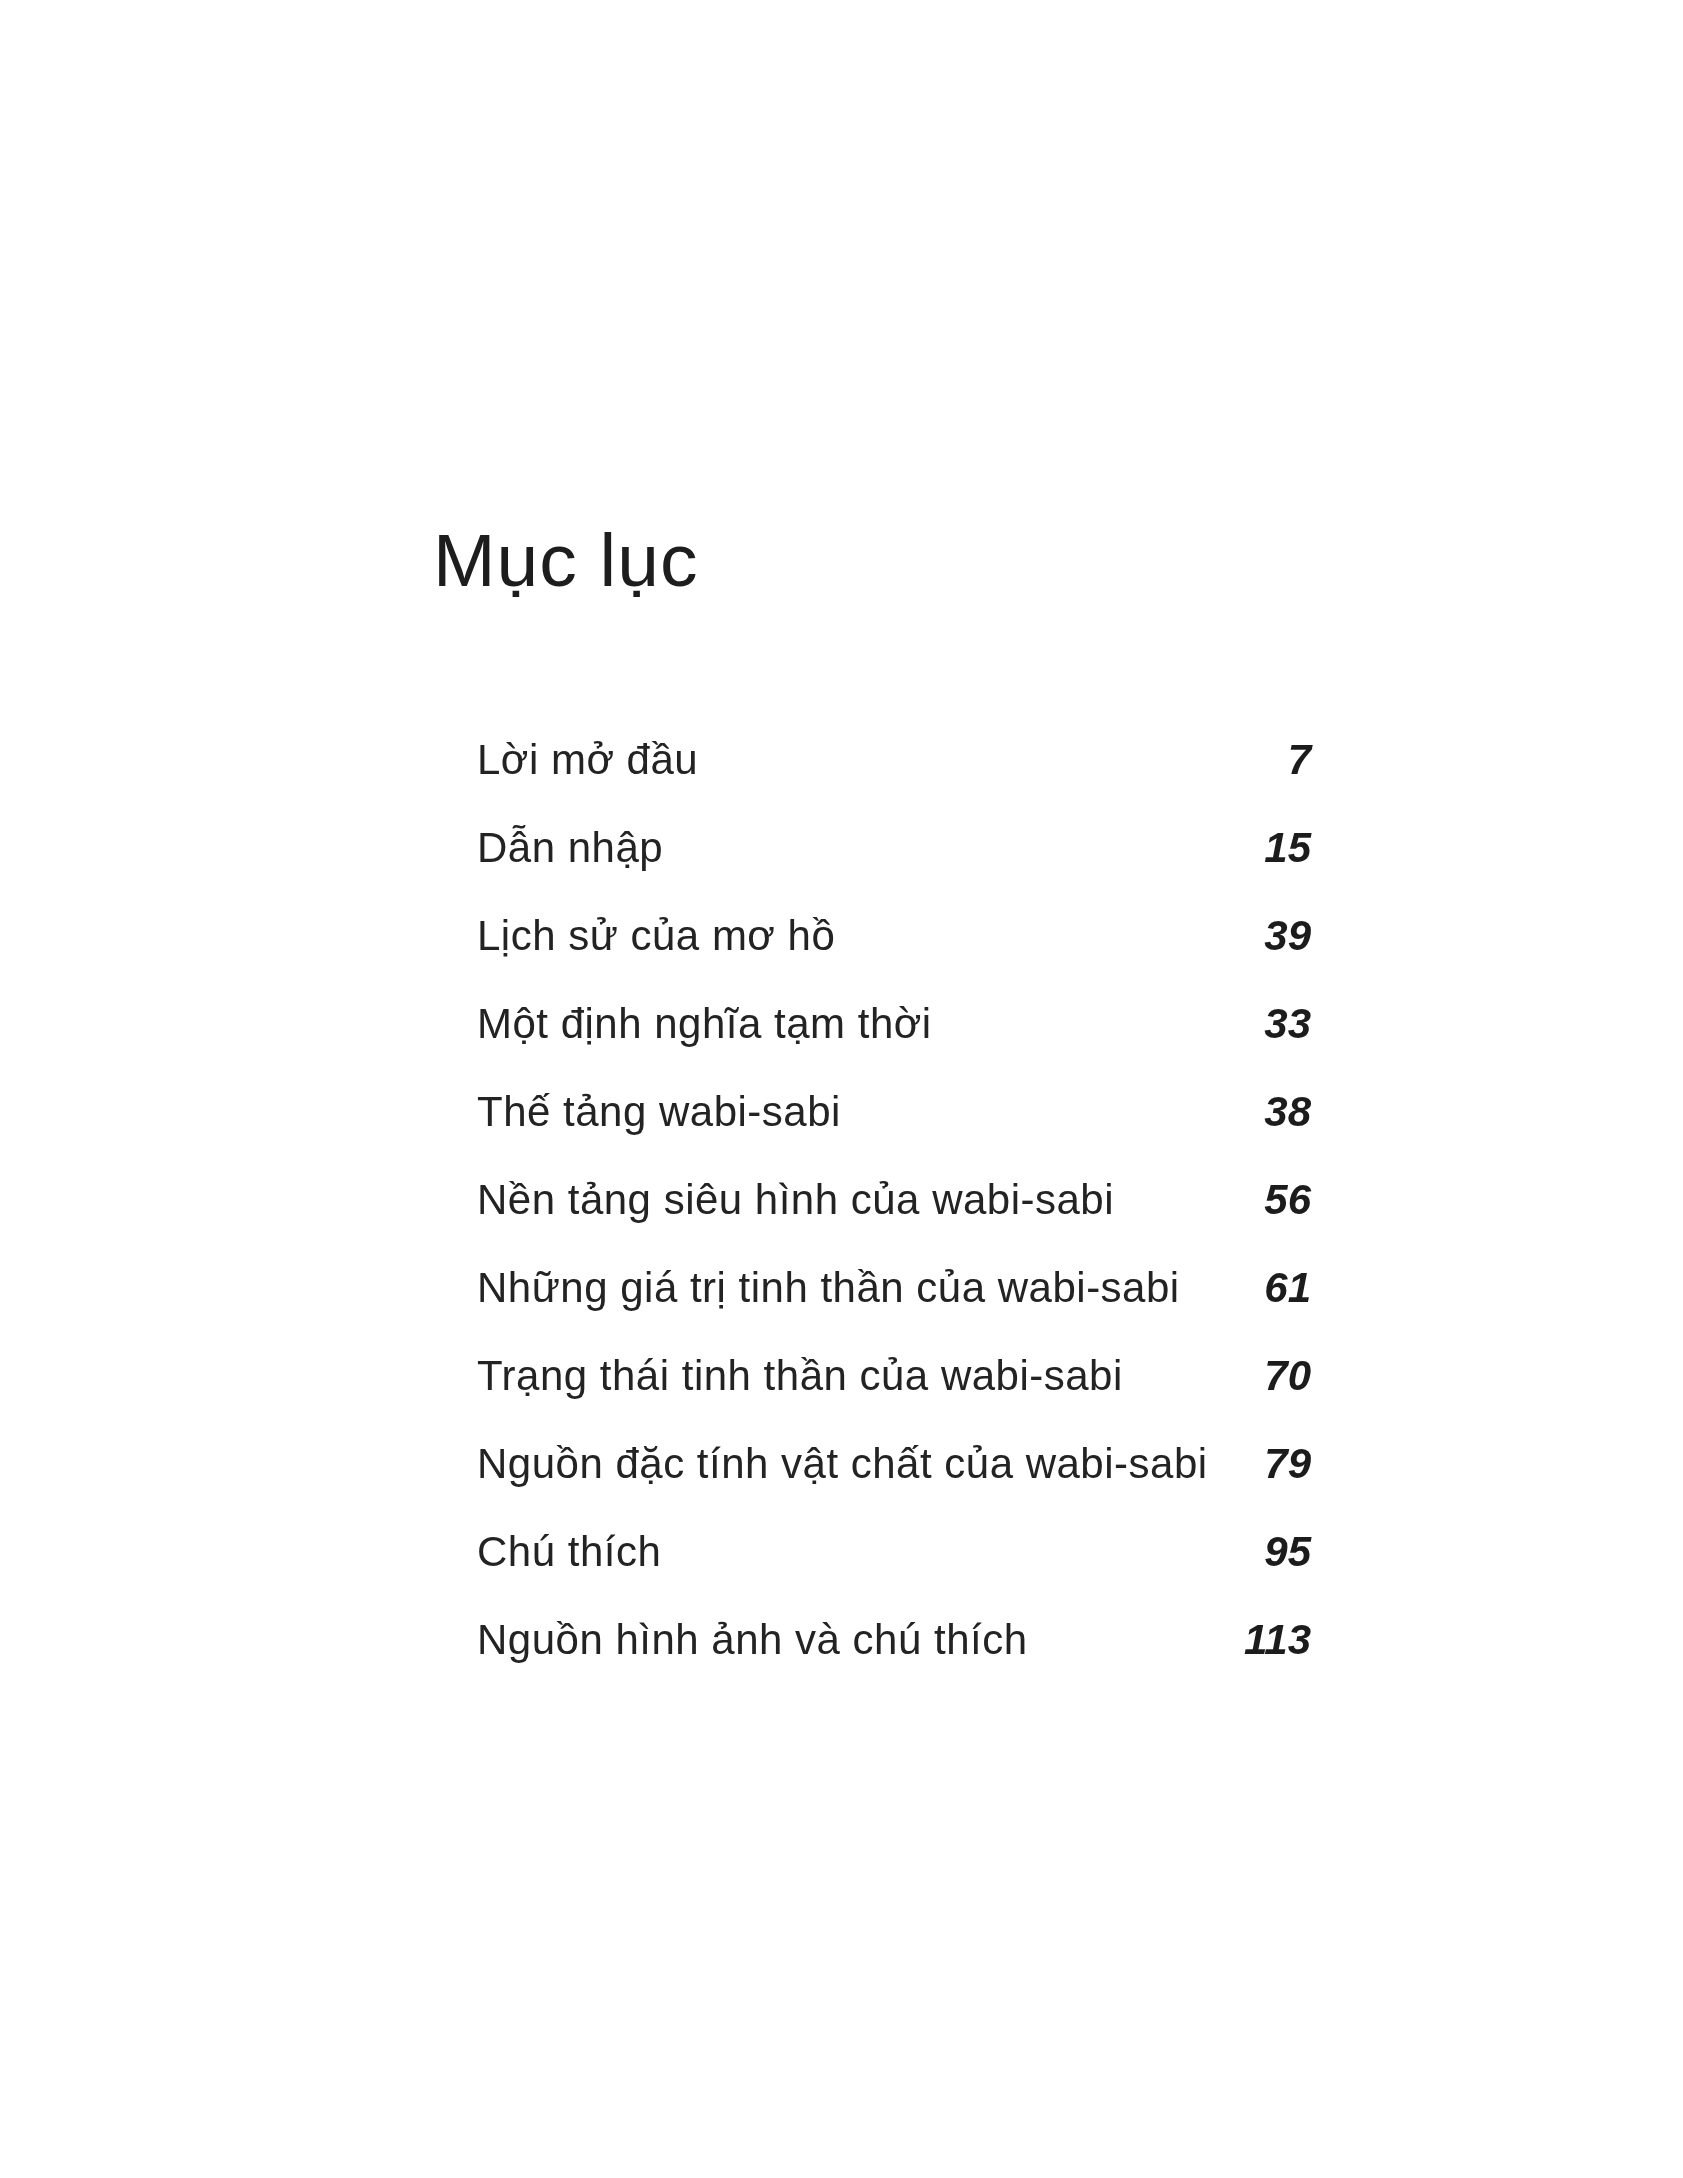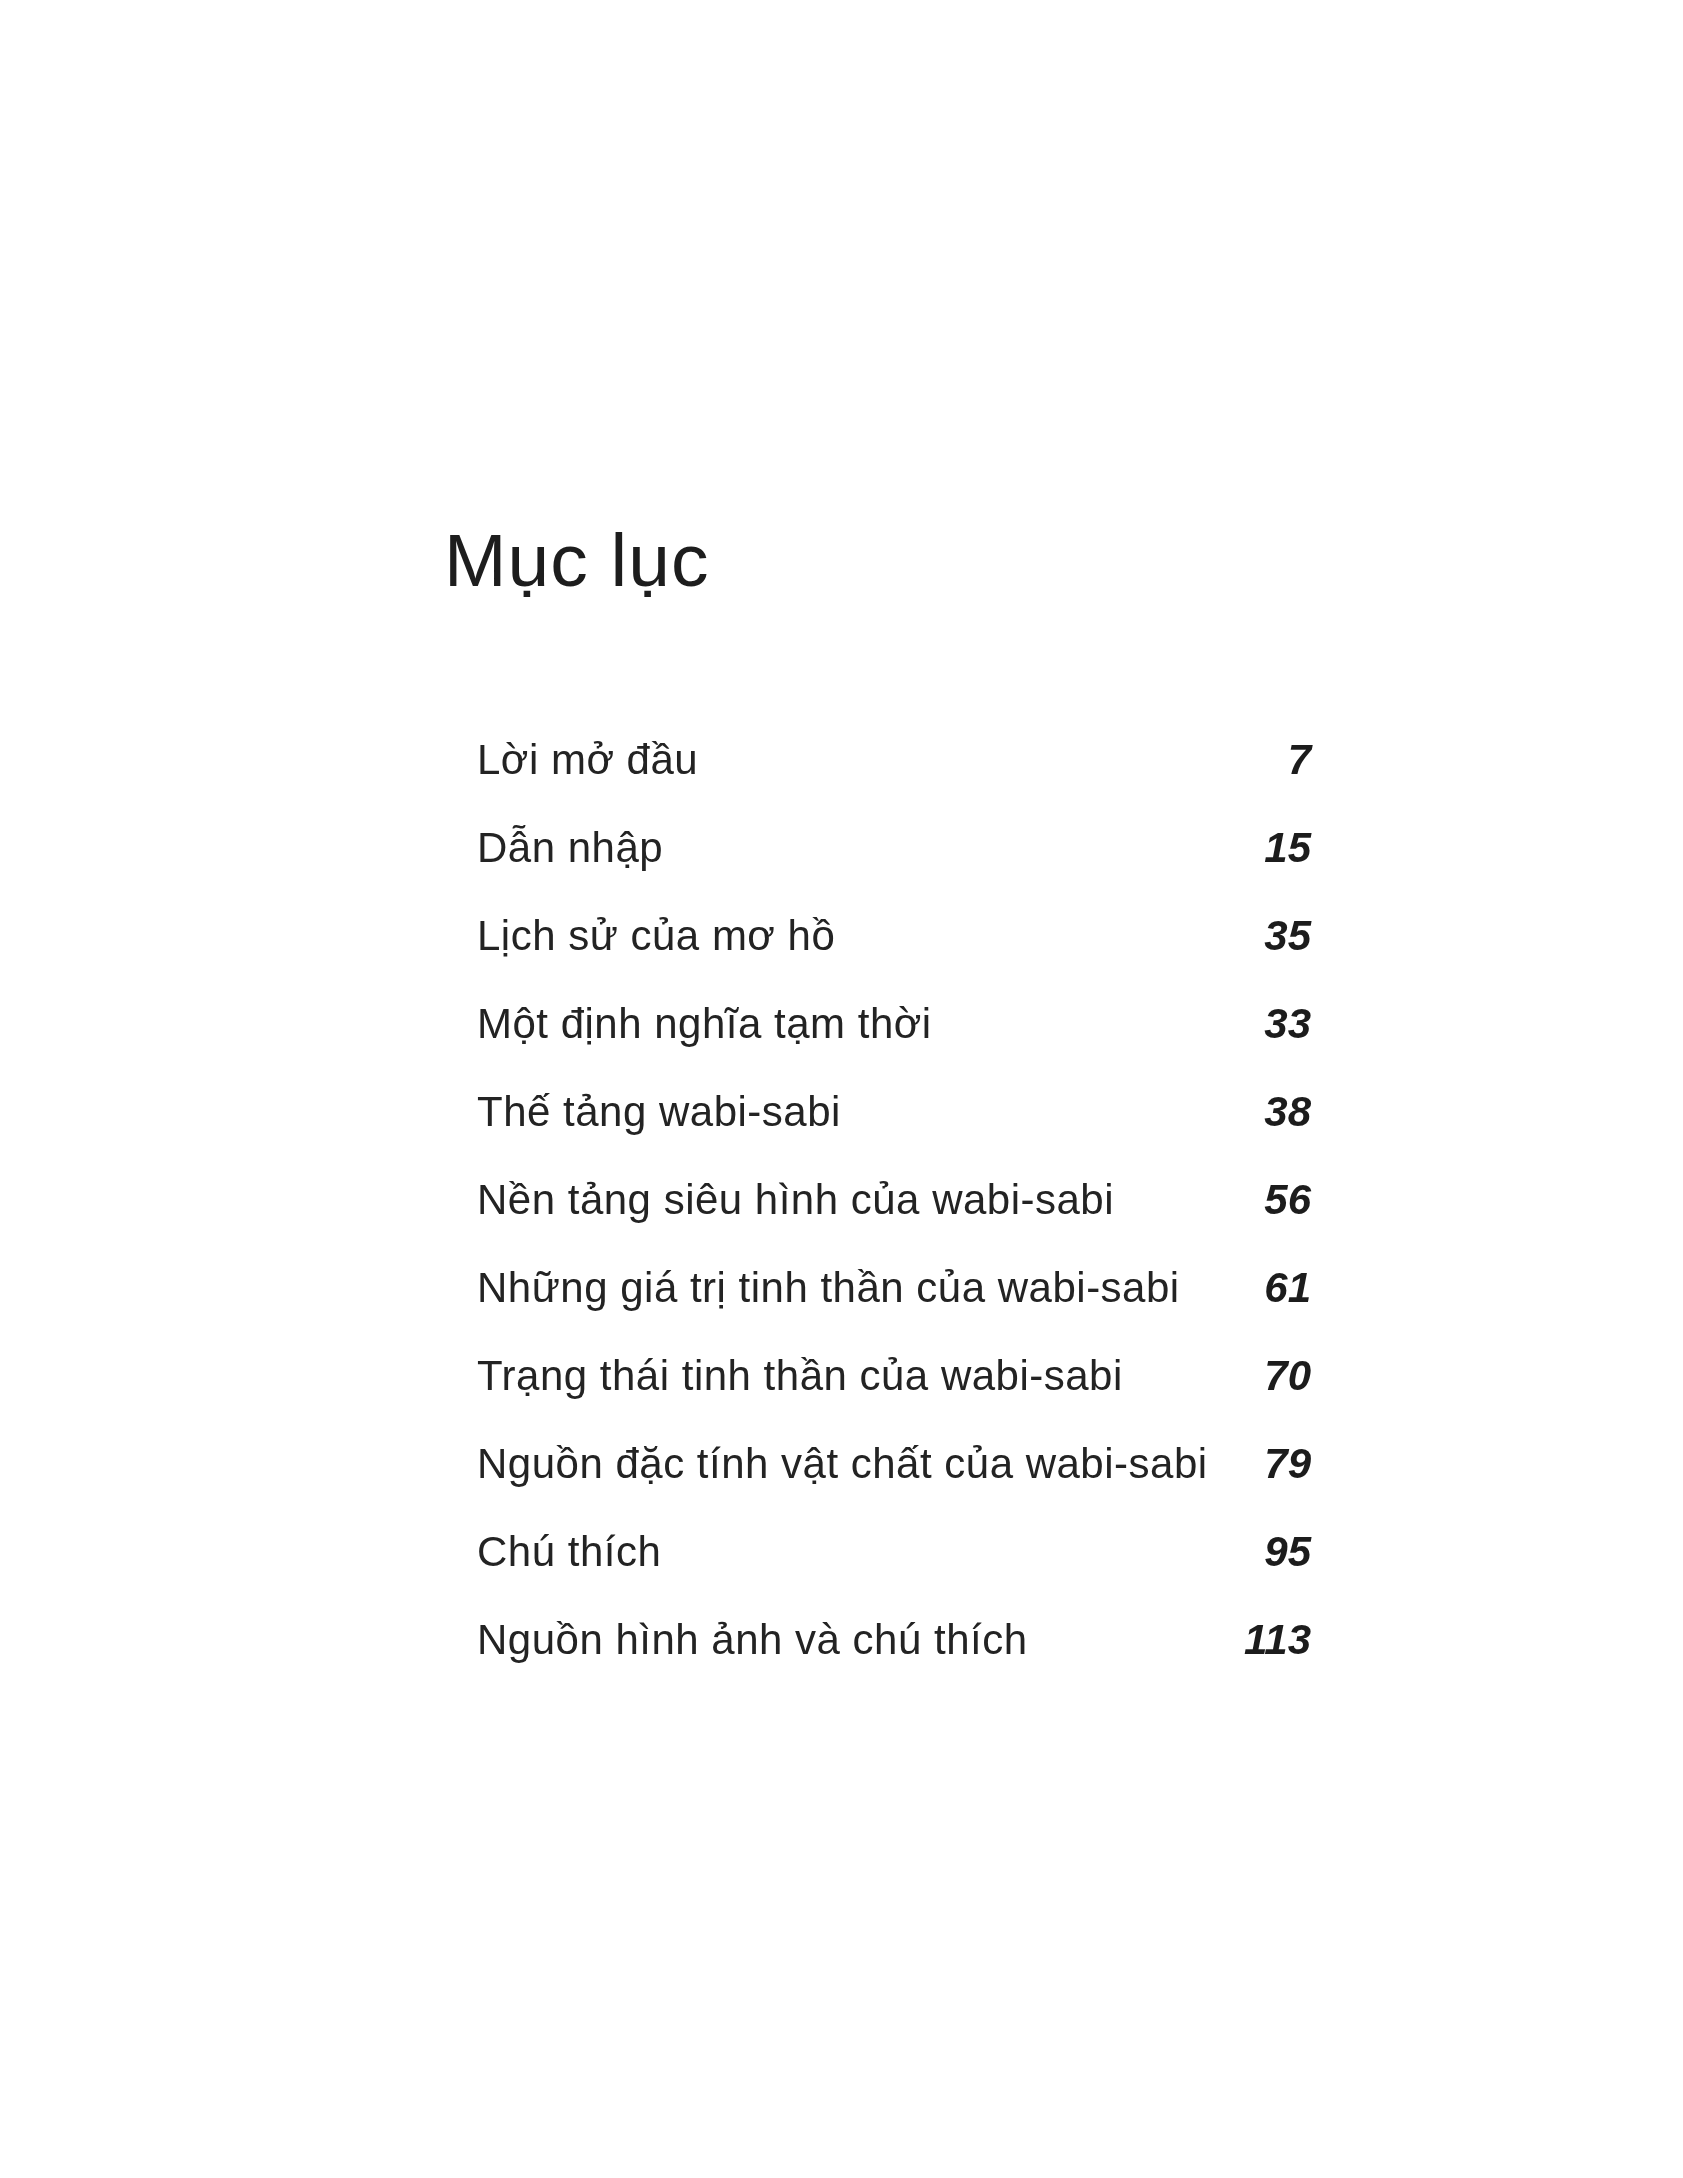--- a/index.html
+++ b/index.html
@@ -10,21 +10,21 @@
   .page {
     position: relative;
     width: 1683px;
     height: 2178px;
     background: #ffffff;
     font-family: "Liberation Sans", sans-serif;
     overflow: hidden;
   }
   .page-title {
     position: absolute;
-    left: 444px;
+    left: 433px;
     top: 523px;
     margin: 0;
     font-size: 75px;
     font-weight: 300;
     letter-spacing: 1px;
     line-height: 1;
     color: #1d1d1d;
   }
   .toc {
     position: absolute;
@@ -67,21 +67,21 @@
       <span class="toc-page">7</span>
     </div>
 
     <div class="toc-row">
       <span class="toc-label">Dẫn nhập</span>
       <span class="toc-page">15</span>
     </div>
 
     <div class="toc-row">
       <span class="toc-label">Lịch sử của mơ hồ</span>
-      <span class="toc-page">35</span>
+      <span class="toc-page">39</span>
     </div>
 
     <div class="toc-row">
       <span class="toc-label">Một định nghĩa tạm thời</span>
       <span class="toc-page">33</span>
     </div>
 
 
     <div class="toc-row">
       <span class="toc-label">Thế tảng wabi-sabi</span>

